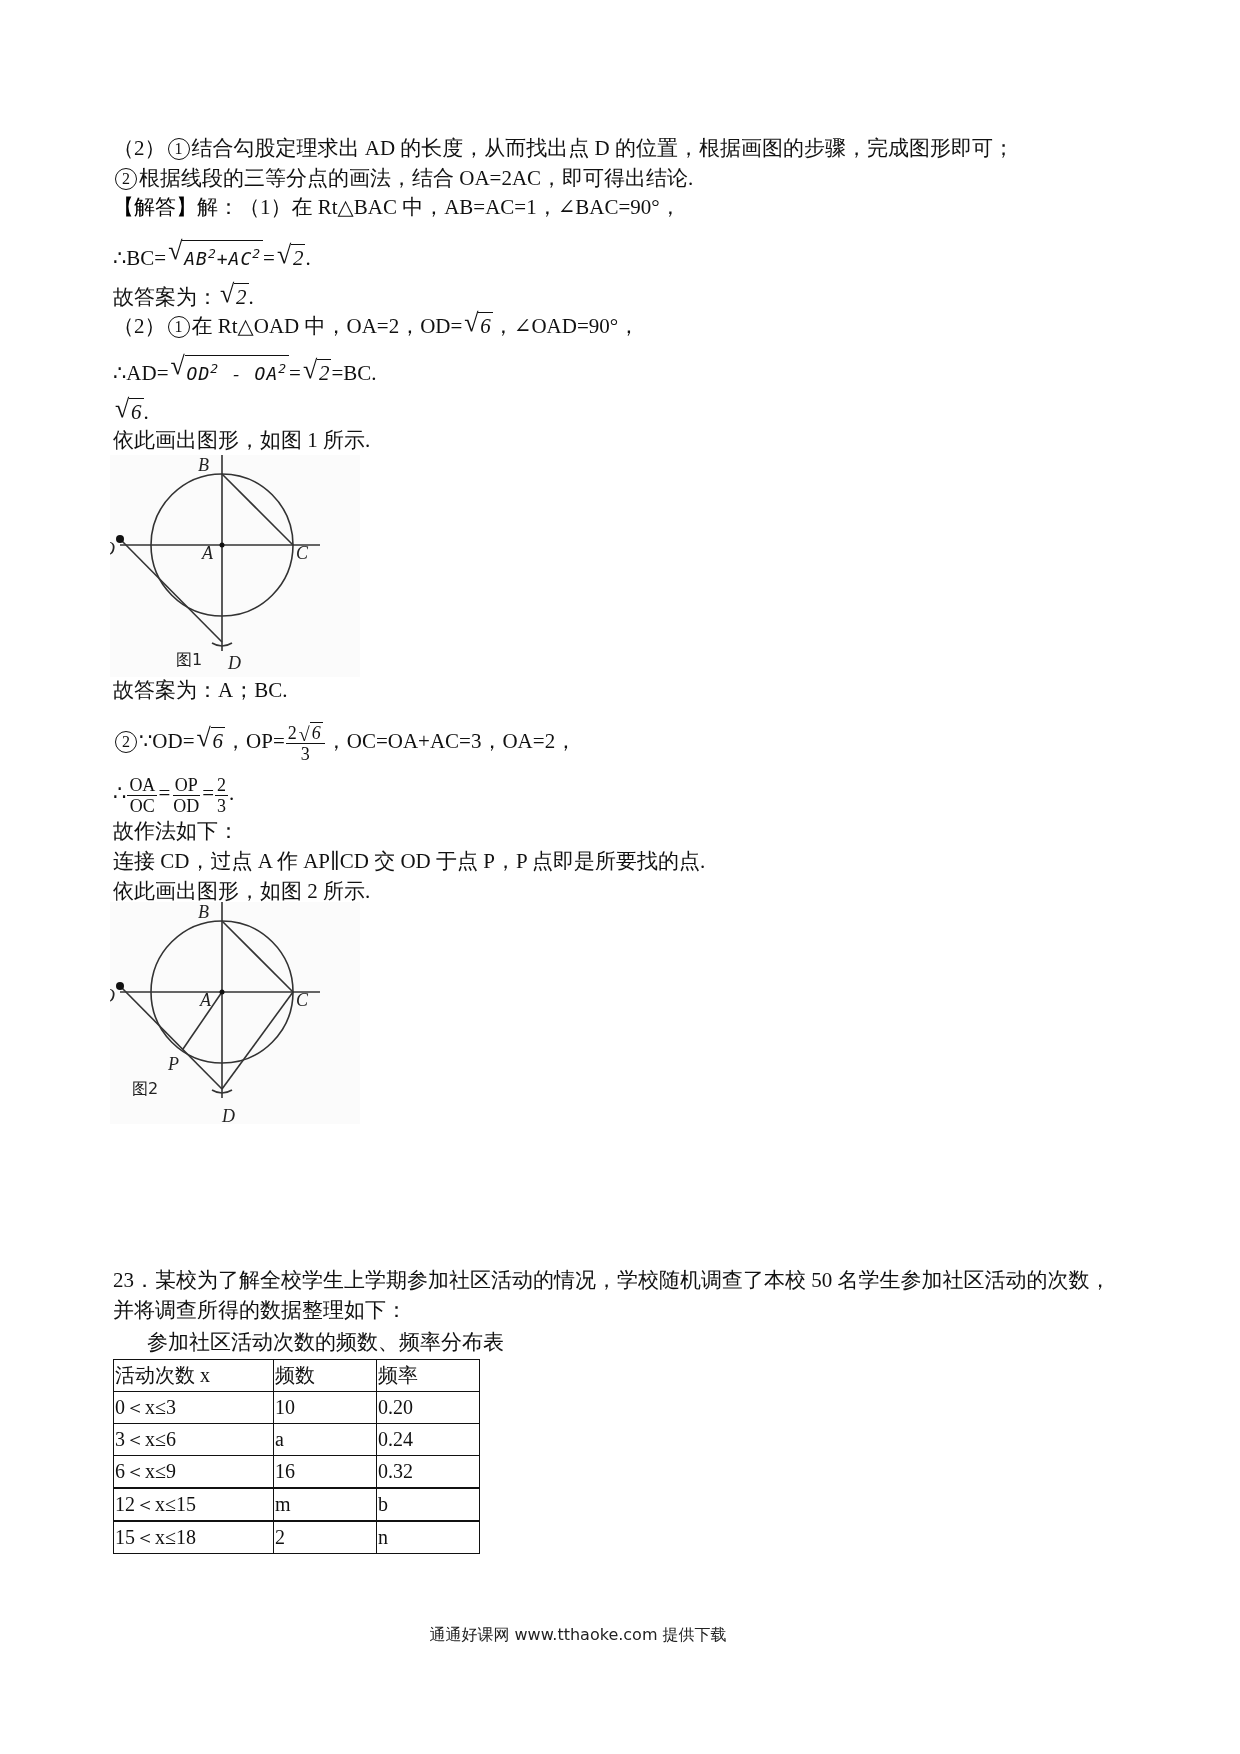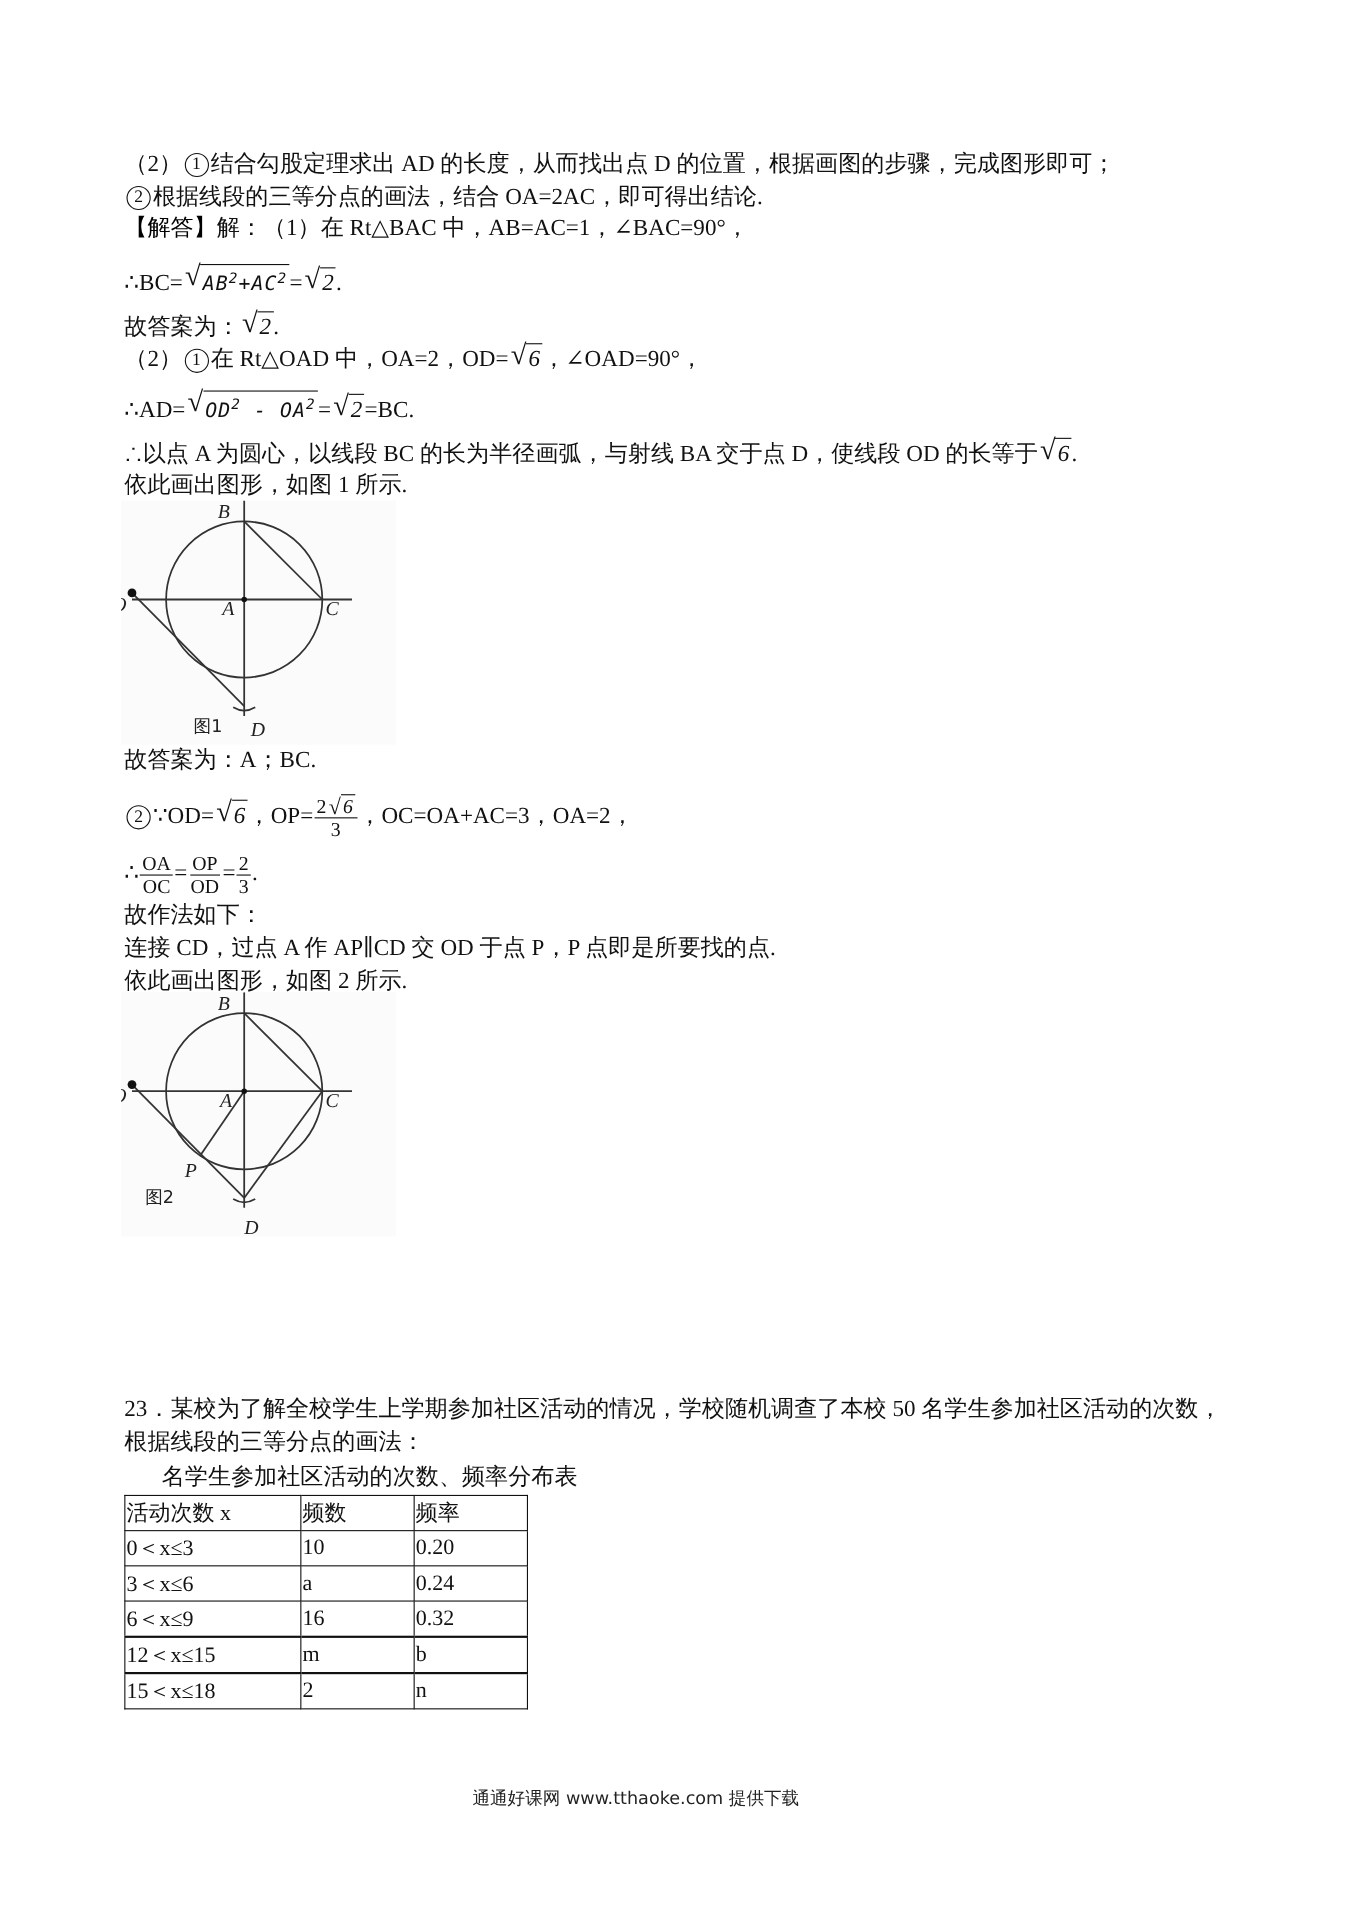--- a/index.html
+++ b/index.html
@@ -54,21 +54,21 @@
 
 <div class="line" style="top:312px">
   <span>（2）</span><span class="circ">1</span><span>在 Rt△OAD 中，OA=2，OD=</span><span class="sqrt"><span class="rad">√</span><span class="body">6</span></span><span>，∠OAD=90°，</span>
 </div>
 
 <div class="line" style="top:355px">
   <span>∴AD=</span><span class="sqrt"><span class="rad">√</span><span class="body mono"><span>OD</span><sup>2</sup><span> - OA</span><sup>2</sup></span></span><span>=</span><span class="sqrt"><span class="rad">√</span><span class="body">2</span></span><span>=BC.</span>
 </div>
 
 <div class="line" style="top:398px">
-  <span>∴以点 A 为圆心，以线段 BC 的长为半径画弧，与射线 BA 交于点 D，使线段 OD 的长等于</span><span class="sqrt"><span class="rad">√</span><span class="body">6</span></span><span>.</span>
+  <span class="sqrt"><span class="rad">√</span><span class="body">6</span></span><span>.</span>
 </div>
 <div class="line" style="top:427px">依此画出图形，如图 1 所示.</div>
 
 <div class="fig" style="top:455px">
   <svg width="250" height="222" viewBox="0 0 250 222">
     <g stroke="#333" stroke-width="1.6" fill="none">
       <circle cx="112" cy="90" r="71"></circle>
       <line x1="112" y1="0" x2="112" y2="196"></line>
       <line x1="10" y1="90" x2="210" y2="90"></line>
       <line x1="112" y1="19" x2="183" y2="90"></line>
@@ -134,22 +134,22 @@
       <text x="88" y="16">B</text>
       <text x="186" y="104">C</text>
       <text x="112" y="220">D</text>
       <text x="58" y="168">P</text>
     </g>
     <text x="22" y="192" font-family="DejaVu Sans, sans-serif" font-size="16" fill="#222">图2</text>
   </svg>
 </div>
 
 <div class="line" style="top:1267px">23．某校为了解全校学生上学期参加社区活动的情况，学校随机调查了本校 50 名学生参加社区活动的次数，</div>
-<div class="line" style="top:1297px">根据线段的三等分点的画法：</div>
-<div class="tcap">名学生参加社区活动的次数、频率分布表</div>
+<div class="line" style="top:1297px">并将调查所得的数据整理如下：</div>
+<div class="tcap">参加社区活动次数的频数、频率分布表</div>
 
 <table class="freq">
   <tbody>
       <tr>
     <td class="c1">活动次数 x</td>
     <td class="c2">频数</td>
     <td class="c3">频率</td>
   </tr>
   <tr>
     <td>0＜x≤3</td>

